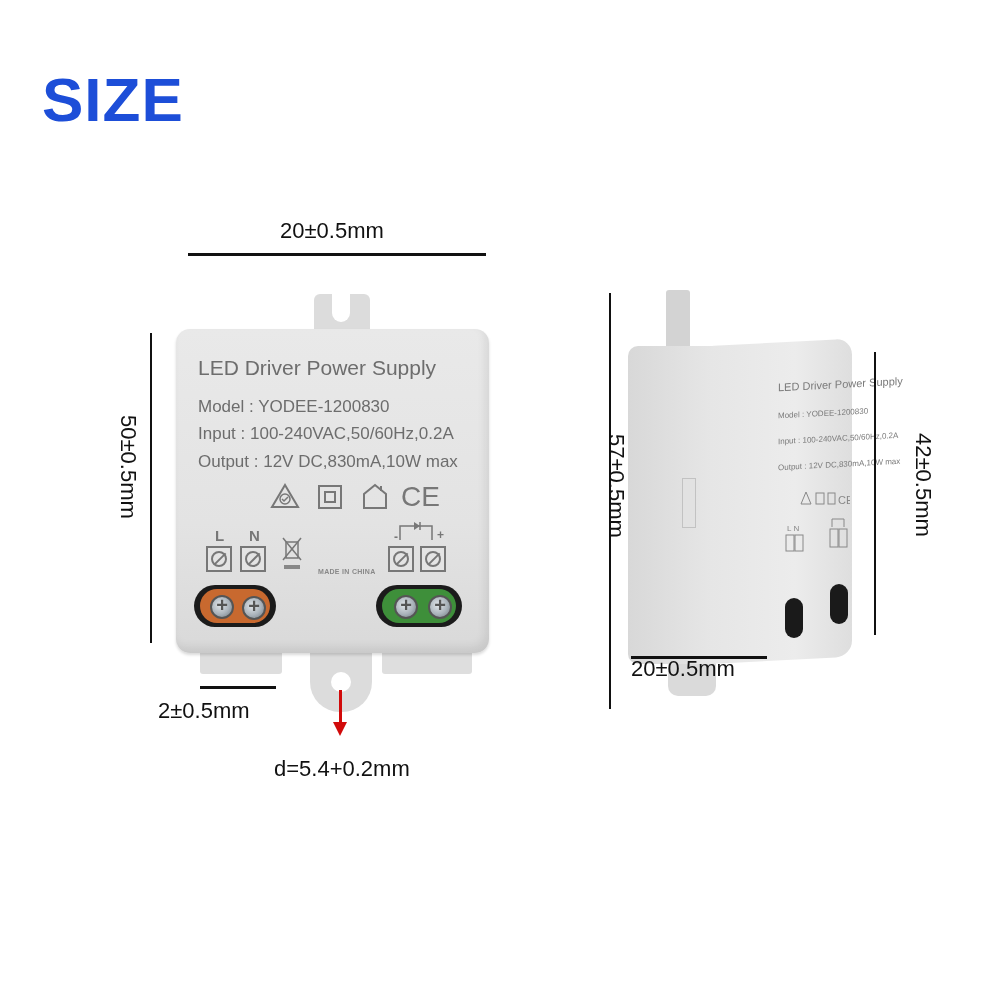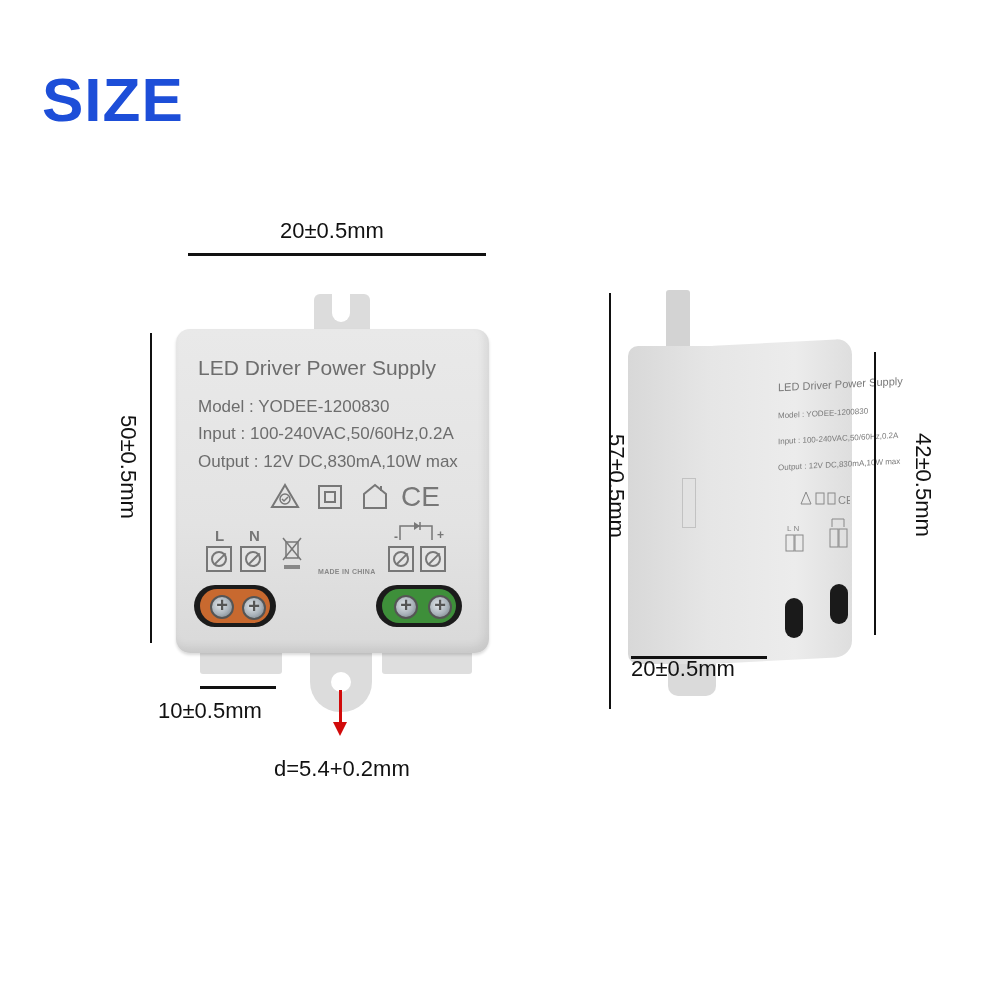--- a/index.html
+++ b/index.html
@@ -127,21 +127,21 @@
     <div class="abs screw" style="left:16px;top:10px;"></div>
     <div class="abs screw" style="left:48px;top:11px;"></div>
   </div>
   <div class="abs slot" style="left:376px;top:585px;width:86px;height:42px;">
     <div class="slot-fill" style="background:#3e8f3a;"></div>
     <div class="abs screw" style="left:18px;top:10px;"></div>
     <div class="abs screw" style="left:52px;top:10px;"></div>
   </div>
 
   <div class="abs hline" style="left:200px;top:686px;width:76px;"></div>
-  <div class="abs dim" style="left:158px;top:698px;">10±0.5mm</div>
+  <div class="abs dim" style="left:158px;top:698px;">2±0.5mm</div>
 
   <div class="abs red-arrow"></div>
   <div class="abs red-head"></div>
   <div class="abs dim" style="left:274px;top:756px;">d=5.4+0.2mm</div>
 </div>
 
 <div>
   <div class="abs vline" style="left:609px;top:293px;height:416px;"></div>
   <div class="abs dim rot" style="left:603px;top:434px;transform:rotate(90deg) translateY(-100%);transform-origin:left top;">57±0.5mm</div>
 

